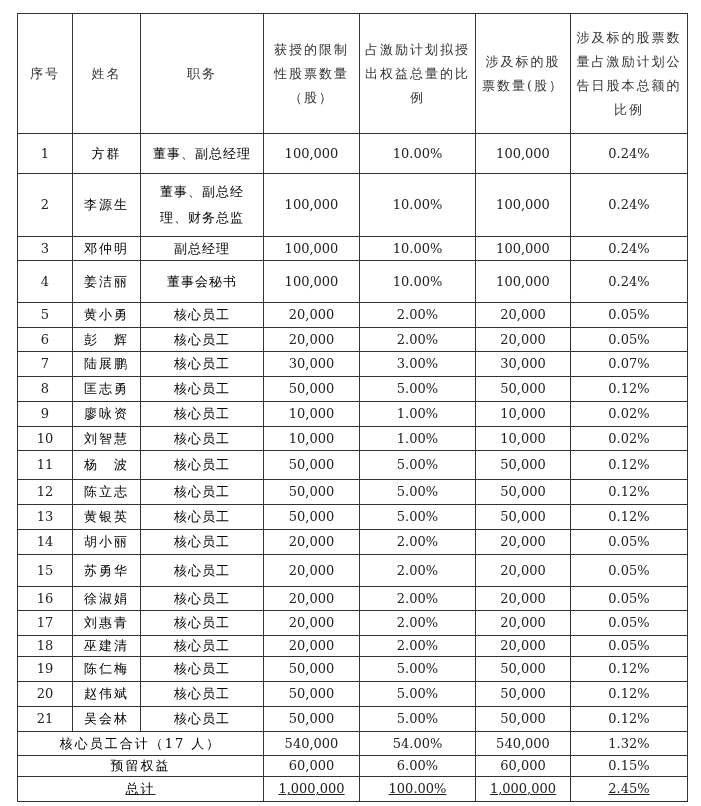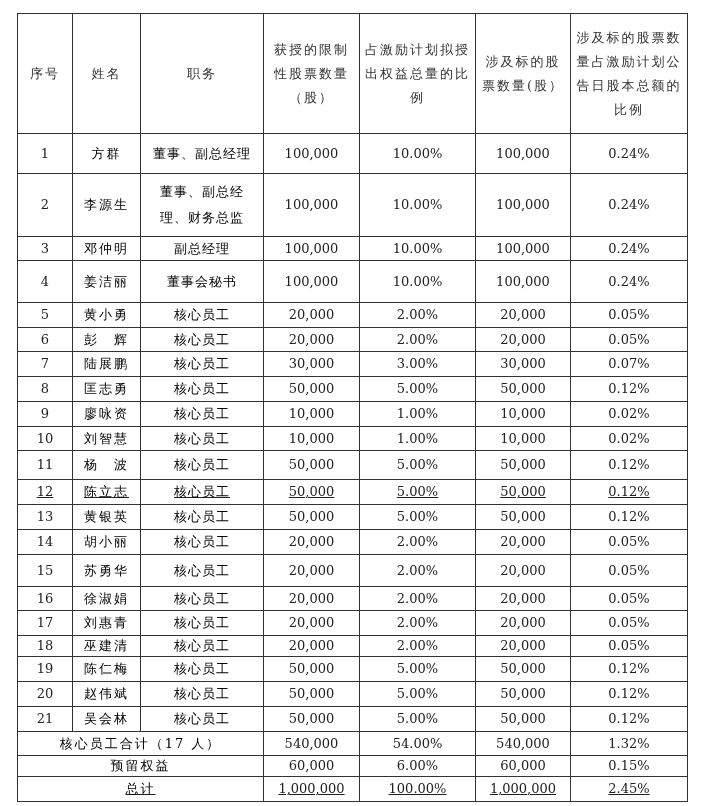--- a/index.html
+++ b/index.html
@@ -132,21 +132,21 @@
       </tr>
       <tr style="height: 29px;">
         <td class="num">11</td>
         <td class="cn">杨　波</td>
         <td class="cn pos">核心员工</td>
         <td class="num">50,000</td>
         <td class="num">5.00%</td>
         <td class="num">50,000</td>
         <td class="num">0.12%</td>
       </tr>
-      <tr style="height: 25px; text-decoration: underline;">
+      <tr style="height: 25px;">
         <td class="num">12</td>
         <td class="cn">陈立志</td>
         <td class="cn pos">核心员工</td>
         <td class="num">50,000</td>
         <td class="num">5.00%</td>
         <td class="num">50,000</td>
         <td class="num">0.12%</td>
       </tr>
       <tr style="height: 25px;">
         <td class="num">13</td>

